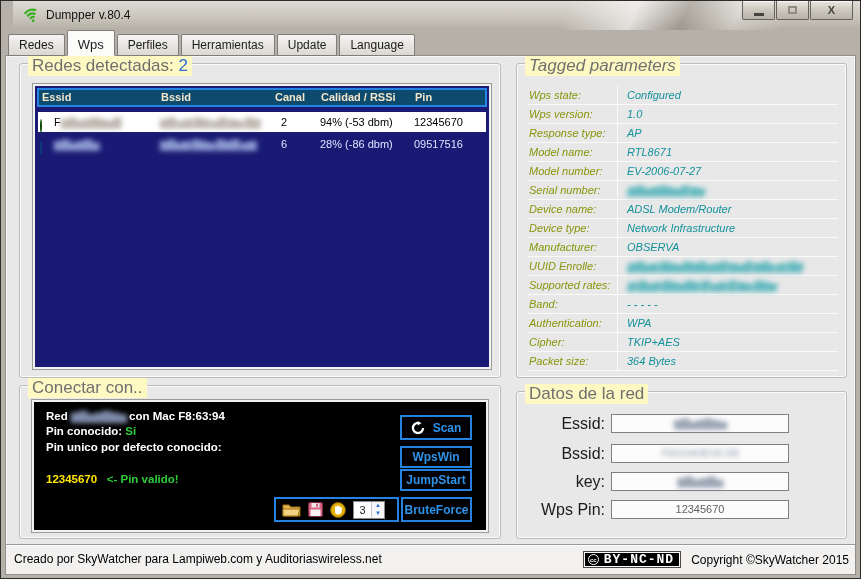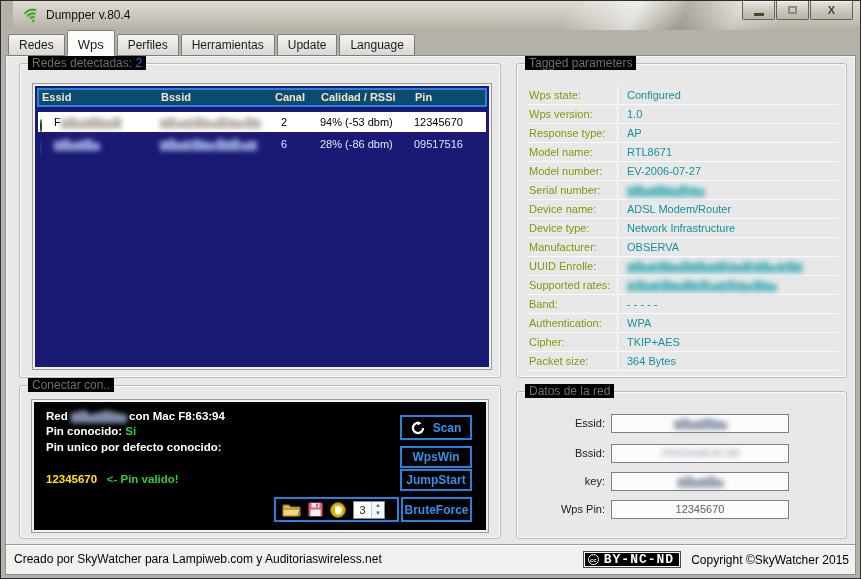--- a/index.html
+++ b/index.html
@@ -30,22 +30,22 @@
     background:linear-gradient(#f5f4f2,#dbd8d2); border:1px solid #7e7d79; border-radius:2px 2px 0 0; cursor:default; }
   .tab.active{ height:26px; line-height:27px; background:#fbfbfa; border-bottom:1px solid #fbfbfa;
     font-size:13px; z-index:4; }
 
   
   .page{ position:absolute; left:4px; right:4px; top:54px; bottom:3px; background:#e9e8e8;
     border:1px solid #8f8f8f; box-shadow:inset 0 0 0 1px #f6f6f6; }
 
   .groupbox{ position:absolute; border:1px solid #bcbcbc; border-radius:3px;
     box-shadow:inset 0 0 0 1px #fbfbfb; }
-  .legend{ position:absolute; top:-8px; left:8px; background:#000000; padding:0 4px;
-    font-size:12px; color:#707070; white-space:nowrap; }
+  .legend{ position:absolute; top:-8px; left:8px; background:#fef9c3; padding:0 4px;
+    font-size:17px; color:#707070; white-space:nowrap; }
   .legend .count{ color:#2a6fd4; }
 
   
   .listview{ position:absolute; left:13px; top:20px; width:458px; height:285px;
     background:#1a1a74; border:2px solid #f2f2f2; box-shadow:0 0 0 1px #9b9b9b; }
   .lv-header{ position:absolute; left:2px; right:2px; top:2px; height:19px;
     border:2px solid #2583e3; background:#0c4a6e; }
   .lv-header span{ position:absolute; top:0; line-height:15px; font-size:11px; font-weight:bold; color:#f3e6ca; }
   .h-essid{ left:3px; } .h-bssid{ left:122px; } .h-canal{ left:236px; } .h-cal{ left:282px; } .h-pin{ left:376px; }
   .lv-row{ position:absolute; left:3px; right:3px; height:20px; }
@@ -81,21 +81,21 @@
   
   .taggrid{ position:absolute; left:10px; top:22px; width:311px; }
   .trow{ position:relative; height:19px; border-bottom:1px solid #fafafa; }
   .tlabel{ position:absolute; left:2px; top:0; line-height:18px; font-size:11px; color:#87950a; }
   .tvalue{ position:absolute; left:100px; top:0; line-height:18px; font-size:11px; color:#12919b; white-space:nowrap; }
   .vsep{ position:absolute; left:90px; top:0; width:1px; height:285px; background:#fafafa; }
 
   
   .dfield{ position:absolute; left:0; width:100%; height:19px; }
   .f1{ top:22px; } .f2{ top:52px; } .f3{ top:80px; } .f4{ top:108px; }
-  .dlabel{ position:absolute; left:0; width:88px; text-align:right; font-size:11px; color:#1c1c1c; line-height:19px; }
+  .dlabel{ position:absolute; left:0; width:88px; text-align:right; font-size:16px; color:#1c1c1c; line-height:19px; }
   .dinput{ position:absolute; left:94px; width:178px; height:19px; background:#fcfcfc;
     border:1px solid #7f7f7f; text-align:center; font-size:11px; line-height:17px; color:#5f5f5f; }
 
   
   .statusbar{ position:absolute; left:0; right:0; bottom:0; height:30px; background:#f2f1f0;
     border-top:1px solid #9a9a9a; box-shadow:inset 0 1px 0 #fff; }
   .status-left{ position:absolute; left:8px; top:0; line-height:29px; font-size:12px; color:#000; }
   .status-right{ position:absolute; right:6px; top:0; height:29px; display:flex; align-items:center; gap:10px; }
   .ccbadge{ display:flex; align-items:center; gap:5px; height:17px; padding:0 6px 0 4px;
     background:#000; border:1px solid #4a4a4a; box-shadow:inset 0 0 0 1px #fff; }
@@ -225,21 +225,21 @@
             <div class="spinbtns">
               <div class="spinbtn">▲</div>
               <div class="spinbtn">▼</div>
             </div>
           </div>
         </div>
         <div class="nbtn btn-brute">BruteForce</div>
       </div>
     </div>
 
-    <div class="groupbox" style="left:510px; top:7px; width:331px; height:315px;">
+    <div class="groupbox" style="left:510px; top:7px; width:331px; height:315px;font-style:italic;">
       <div class="legend">Tagged parameters</div>
       <div class="taggrid">
         <div class="vsep"></div>
         <div class="trow">
             <span class="tlabel">Wps state:</span>
             <span class="tvalue">Configured</span>
           </div>
         <div class="trow">
             <span class="tlabel">Wps version:</span>
             <span class="tvalue">1.0</span>

